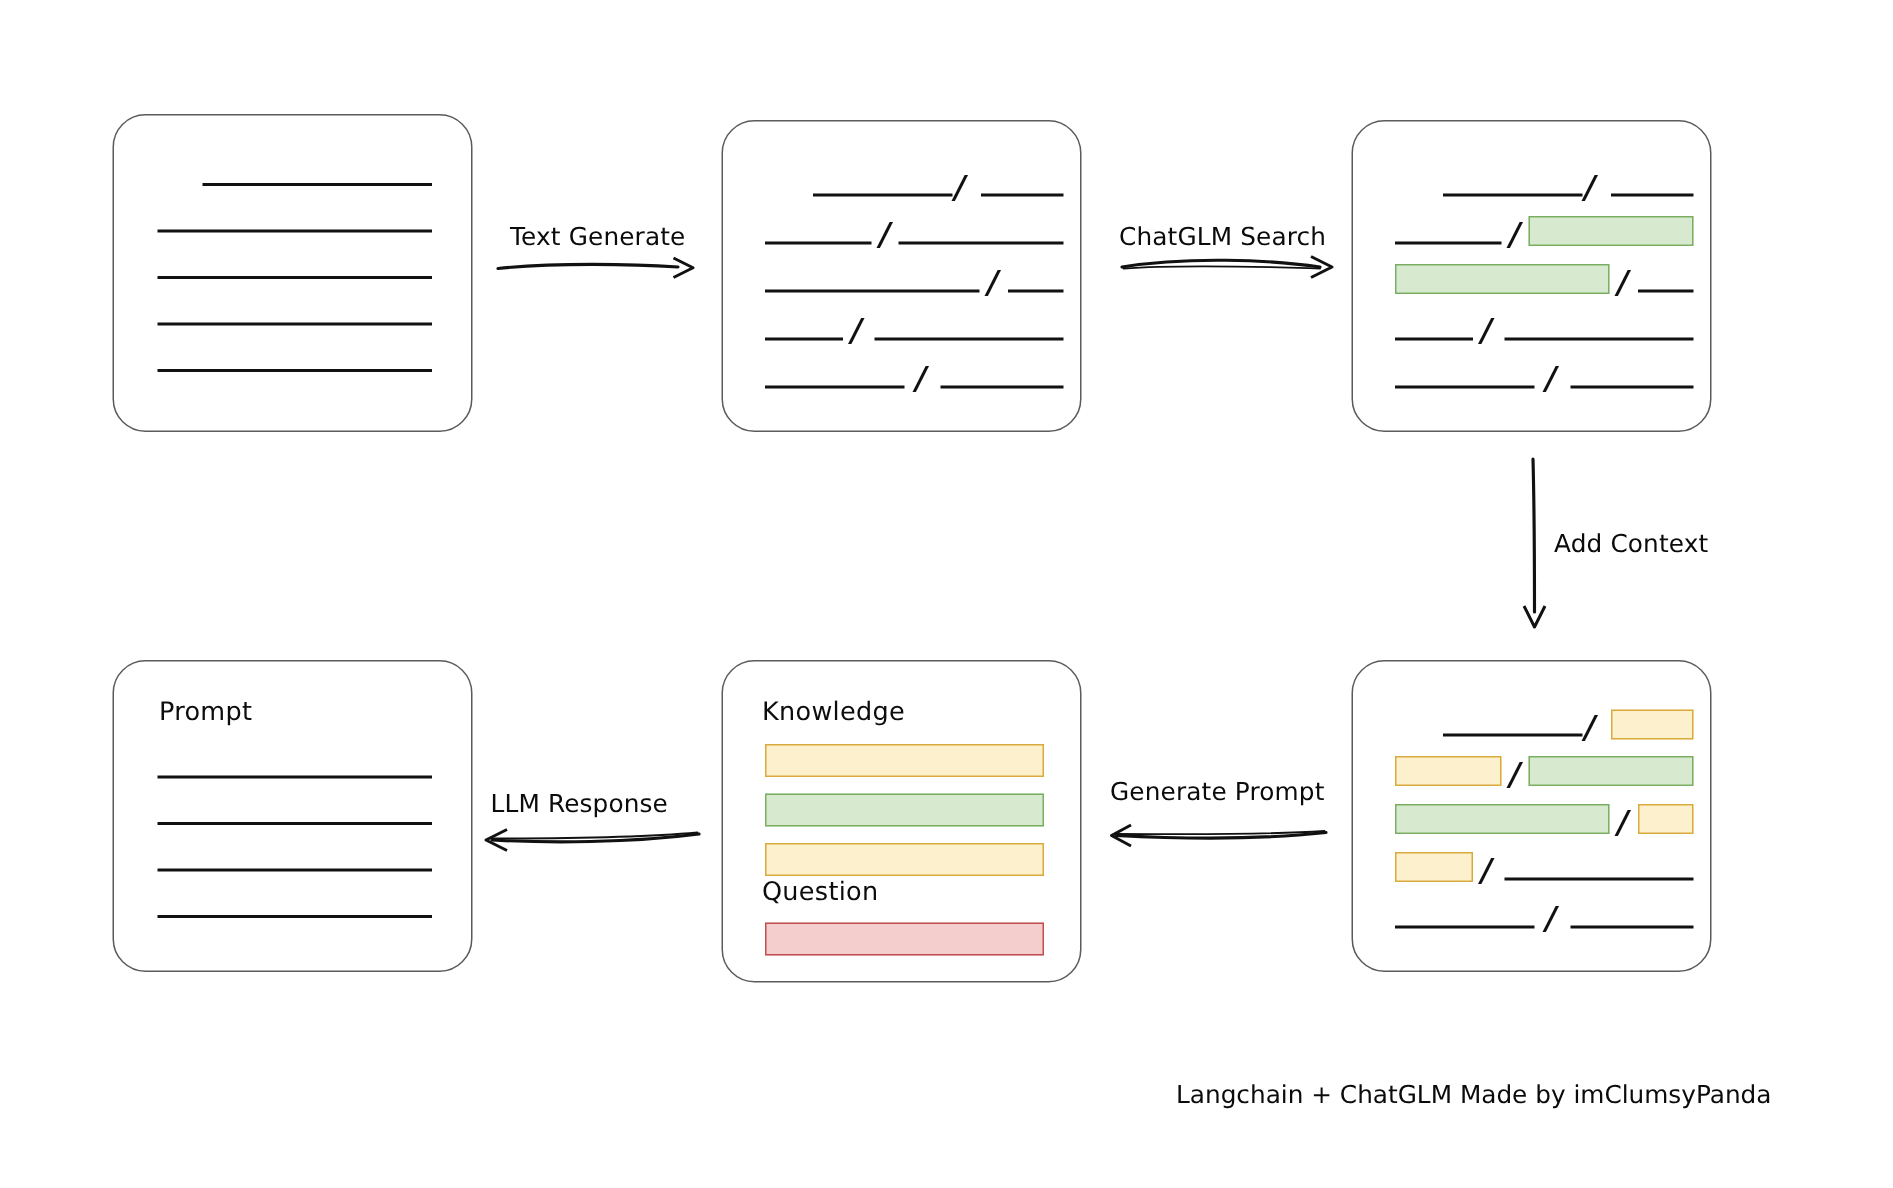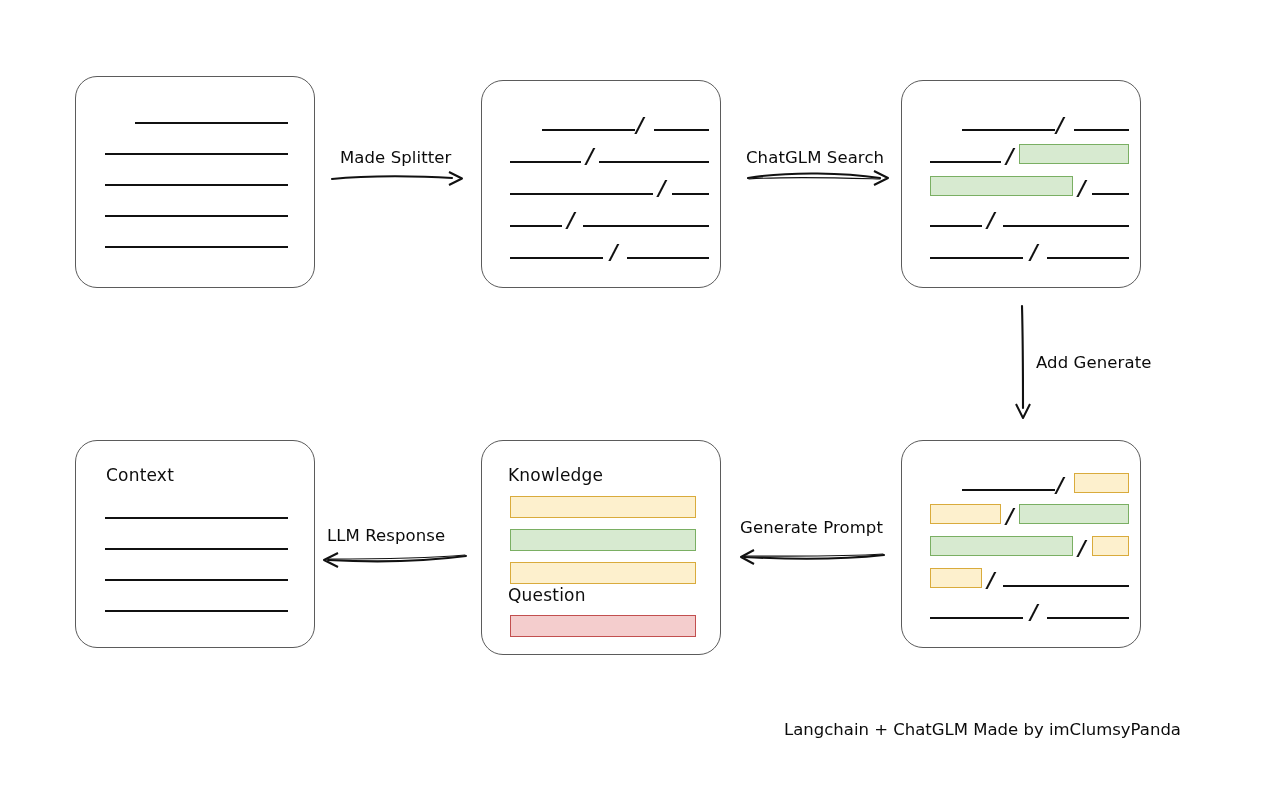--- a/index.html
+++ b/index.html
@@ -85,21 +85,21 @@
 <div id="canvas">
 
   <div class="node" style="left:75px; top:76px; width:240px; height:212px;">
     <div class="rowline" style="left:59px;  top:45px;  width:153px;"></div>
     <div class="rowline" style="left:29px;  top:76px;  width:183px;"></div>
     <div class="rowline" style="left:29px;  top:107px; width:183px;"></div>
     <div class="rowline" style="left:29px;  top:138px; width:183px;"></div>
     <div class="rowline" style="left:29px;  top:169px; width:183px;"></div>
   </div>
 
-  <div class="edge-label" style="left:340px; top:148px;">Made Splitter</div>
+  <div class="edge-label" style="left:340px; top:148px;">Text Generate</div>
   <svg class="edge" style="left:330px; top:168px;" width="135" height="22" viewBox="0 0 135 22">
     <path d="M2,11 C40,7 92,8 122,10" stroke="#111" stroke-width="2.1" fill="none" stroke-linecap="round"></path>
     <path d="M119,4 L132,10.5 L119,17" stroke="#111" stroke-width="2" fill="none" stroke-linejoin="round"></path>
   </svg>
 
   <div class="node" style="left:481px; top:80px; width:240px; height:208px;">
 
     <div class="rowline" style="left:60px;  top:48px;  width:93px;"></div>
     <div class="slash" style="left:154px; top:33px;">/</div>
     <div class="rowline" style="left:172px; top:48px;  width:55px;"></div>
@@ -144,21 +144,21 @@
 
     <div class="rowline" style="left:28px;  top:144px; width:52px;"></div>
     <div class="slash" style="left:85px;  top:128px;">/</div>
     <div class="rowline" style="left:101px; top:144px; width:126px;"></div>
 
     <div class="rowline" style="left:28px;  top:176px; width:93px;"></div>
     <div class="slash" style="left:128px; top:160px;">/</div>
     <div class="rowline" style="left:145px; top:176px; width:82px;"></div>
   </div>
 
-  <div class="edge-label" style="left:1036px; top:353px;">Add Generate</div>
+  <div class="edge-label" style="left:1036px; top:353px;">Add Context</div>
   <svg class="edge" style="left:1012px; top:304px;" width="26" height="116" viewBox="0 0 26 116">
     <path d="M10,2 C11,40 11,72 11,104" stroke="#111" stroke-width="2.1" fill="none" stroke-linecap="round"></path>
     <path d="M4,100 L11,114 L18,100" stroke="#111" stroke-width="2" fill="none" stroke-linejoin="round"></path>
   </svg>
 
   <div class="node" style="left:901px; top:440px; width:240px; height:208px;">
 
     <div class="rowline" style="left:60px;  top:48px;  width:93px;"></div>
     <div class="slash" style="left:154px; top:33px;">/</div>
     <div class="chip yellow" style="left:172px; top:32px; width:55px;"></div>
@@ -197,21 +197,21 @@
   </div>
 
   <div class="edge-label" style="left:327px; top:526px;">LLM Response</div>
   <svg class="edge" style="left:320px; top:548px;" width="148" height="24" viewBox="0 0 148 24">
     <path d="M146,8 C100,14 45,14 8,12" stroke="#111" stroke-width="2.1" fill="none" stroke-linecap="round"></path>
     <path d="M145,7 C100,11 45,11 8,11" stroke="#111" stroke-width="1.2" fill="none" stroke-linecap="round"></path>
     <path d="M18,5 L4,12 L18,19" stroke="#111" stroke-width="2" fill="none" stroke-linejoin="round"></path>
   </svg>
 
   <div class="node" style="left:75px; top:440px; width:240px; height:208px;">
-    <div class="node-title" style="left:30px; top:24px;">Context</div>
+    <div class="node-title" style="left:30px; top:24px;">Prompt</div>
     <div class="rowline" style="left:29px; top:76px;  width:183px;"></div>
     <div class="rowline" style="left:29px; top:107px; width:183px;"></div>
     <div class="rowline" style="left:29px; top:138px; width:183px;"></div>
     <div class="rowline" style="left:29px; top:169px; width:183px;"></div>
   </div>
 
   <div class="footer-note" style="left:784px; top:720px;">Langchain + ChatGLM Made by imClumsyPanda</div>
 
 </div>
 

